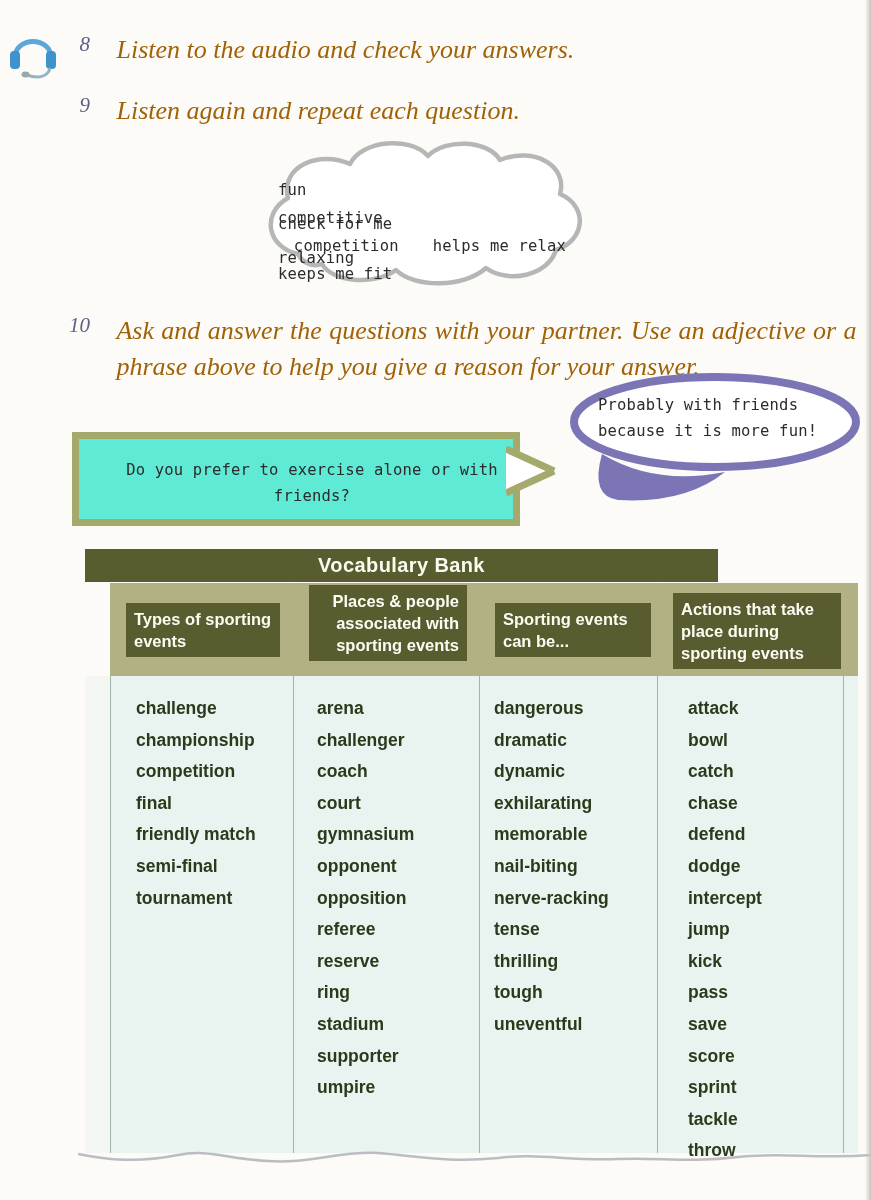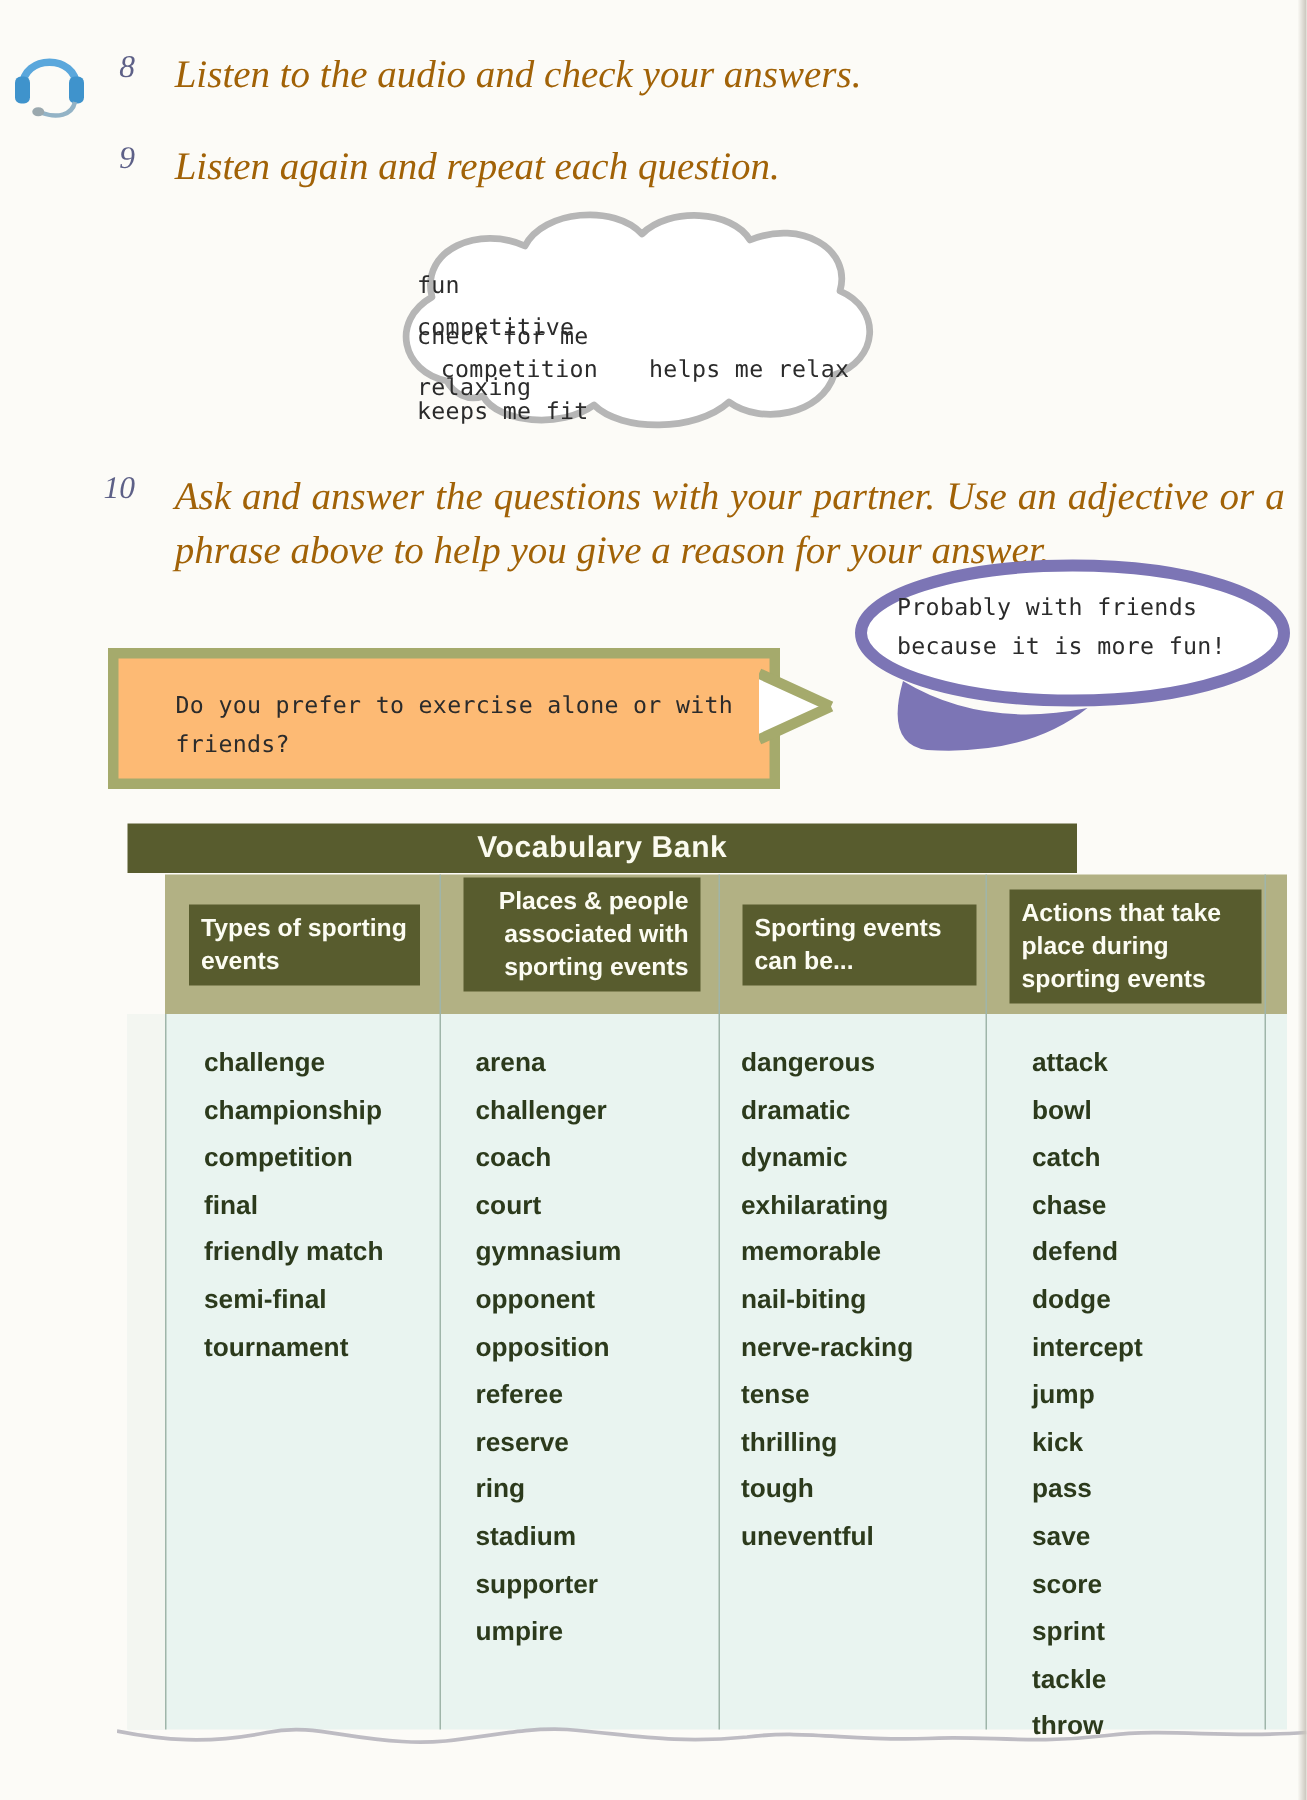--- a/index.html
+++ b/index.html
@@ -23,21 +23,21 @@
     color:#a16207;line-height:36px;}
   .ex-wide{width:740px;text-align:justify;}
 
   
   .hand{font-family:"DejaVu Sans Mono",monospace;color:#2b2b2b;font-size:15.5px;letter-spacing:.2px;}
 
   .cloud-line{position:absolute;display:flex;justify-content:center;}
 
   
   .q-box{position:absolute;left:72px;top:432px;width:434px;height:80px;
-    border:7px solid #a5aa6c;background:#fdba74;}
+    border:7px solid #a5aa6c;background:#5eead4;text-align:center;}
   .q-text{position:absolute;left:38px;top:18px;width:390px;line-height:26px;}
 
   .a-text{position:absolute;left:598px;top:392px;width:228px;line-height:26px;}
 
   
   .voc{position:absolute;left:85px;top:549px;width:773px;height:604px;}
   .voc-title{position:absolute;left:0;top:0;width:633px;height:33px;background:#585c2e;
     color:#fbfbef;font-weight:bold;font-size:20px;line-height:33px;text-align:center;letter-spacing:.4px;}
   .voc-band{position:absolute;left:25px;top:34px;width:748px;height:93px;background:#b2b184;}
   .voc-body{position:absolute;left:0;top:127px;width:773px;height:477px;background:#e9f4f0;}

